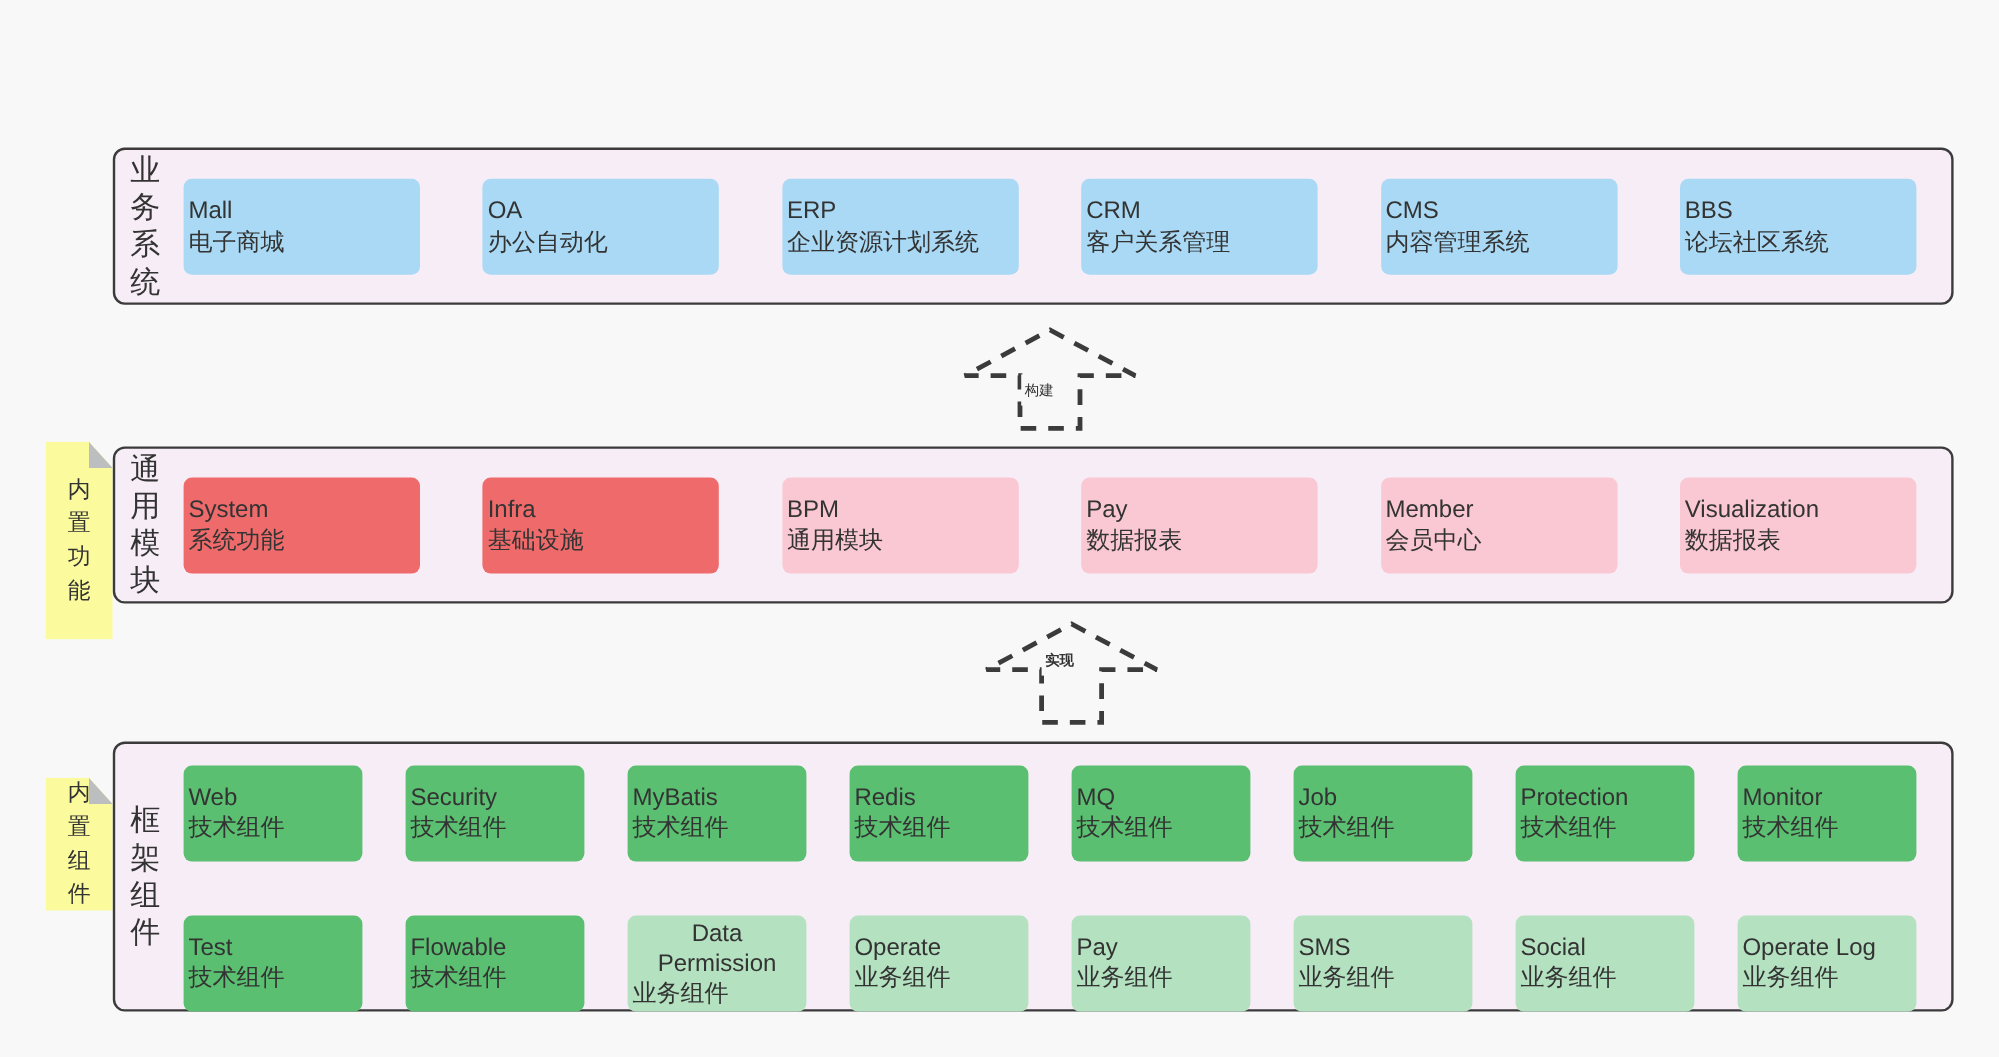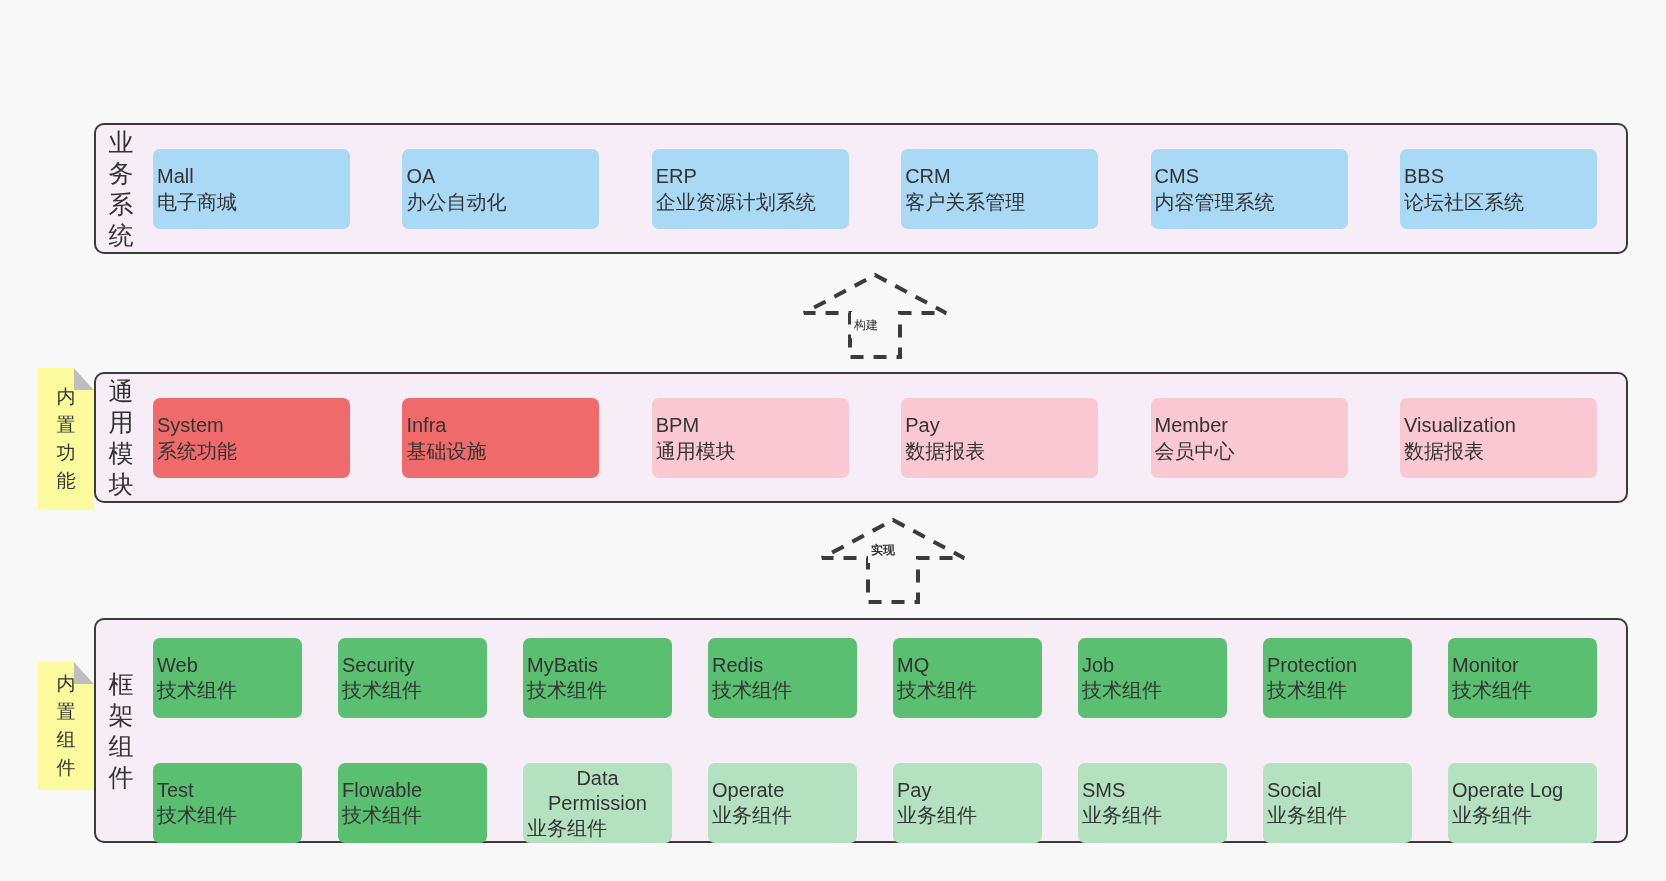--- a/index.html
+++ b/index.html
@@ -44,22 +44,22 @@
   .v-pink{background:var(--box-pink);}
   .v-green{background:var(--box-green);}
   .v-green-light{background:var(--box-green-light);}
 
   
   .sticky{
     position:absolute;left:38px;width:56px;background:var(--sticky-yellow);
     z-index:1;display:flex;align-items:center;justify-content:center;
     clip-path:polygon(0 0,calc(100% - 20px) 0,100% 22px,100% 100%,0 100%);
   }
-  .sticky-modules{top:368px;height:142px;}
-  .sticky-components{top:662px;height:128px;}
+  .sticky-modules{top:368px;height:165px;}
+  .sticky-components{top:648px;height:111px;}
   .sticky .fold{
     position:absolute;top:0;right:0;width:20px;height:22px;
     background:var(--sticky-fold);
     clip-path:polygon(0 0,100% 100%,0 100%);
   }
   .sticky-label{
     width:22px;font-size:19px;line-height:28px;word-break:break-all;text-align:center;
   }
 
   

